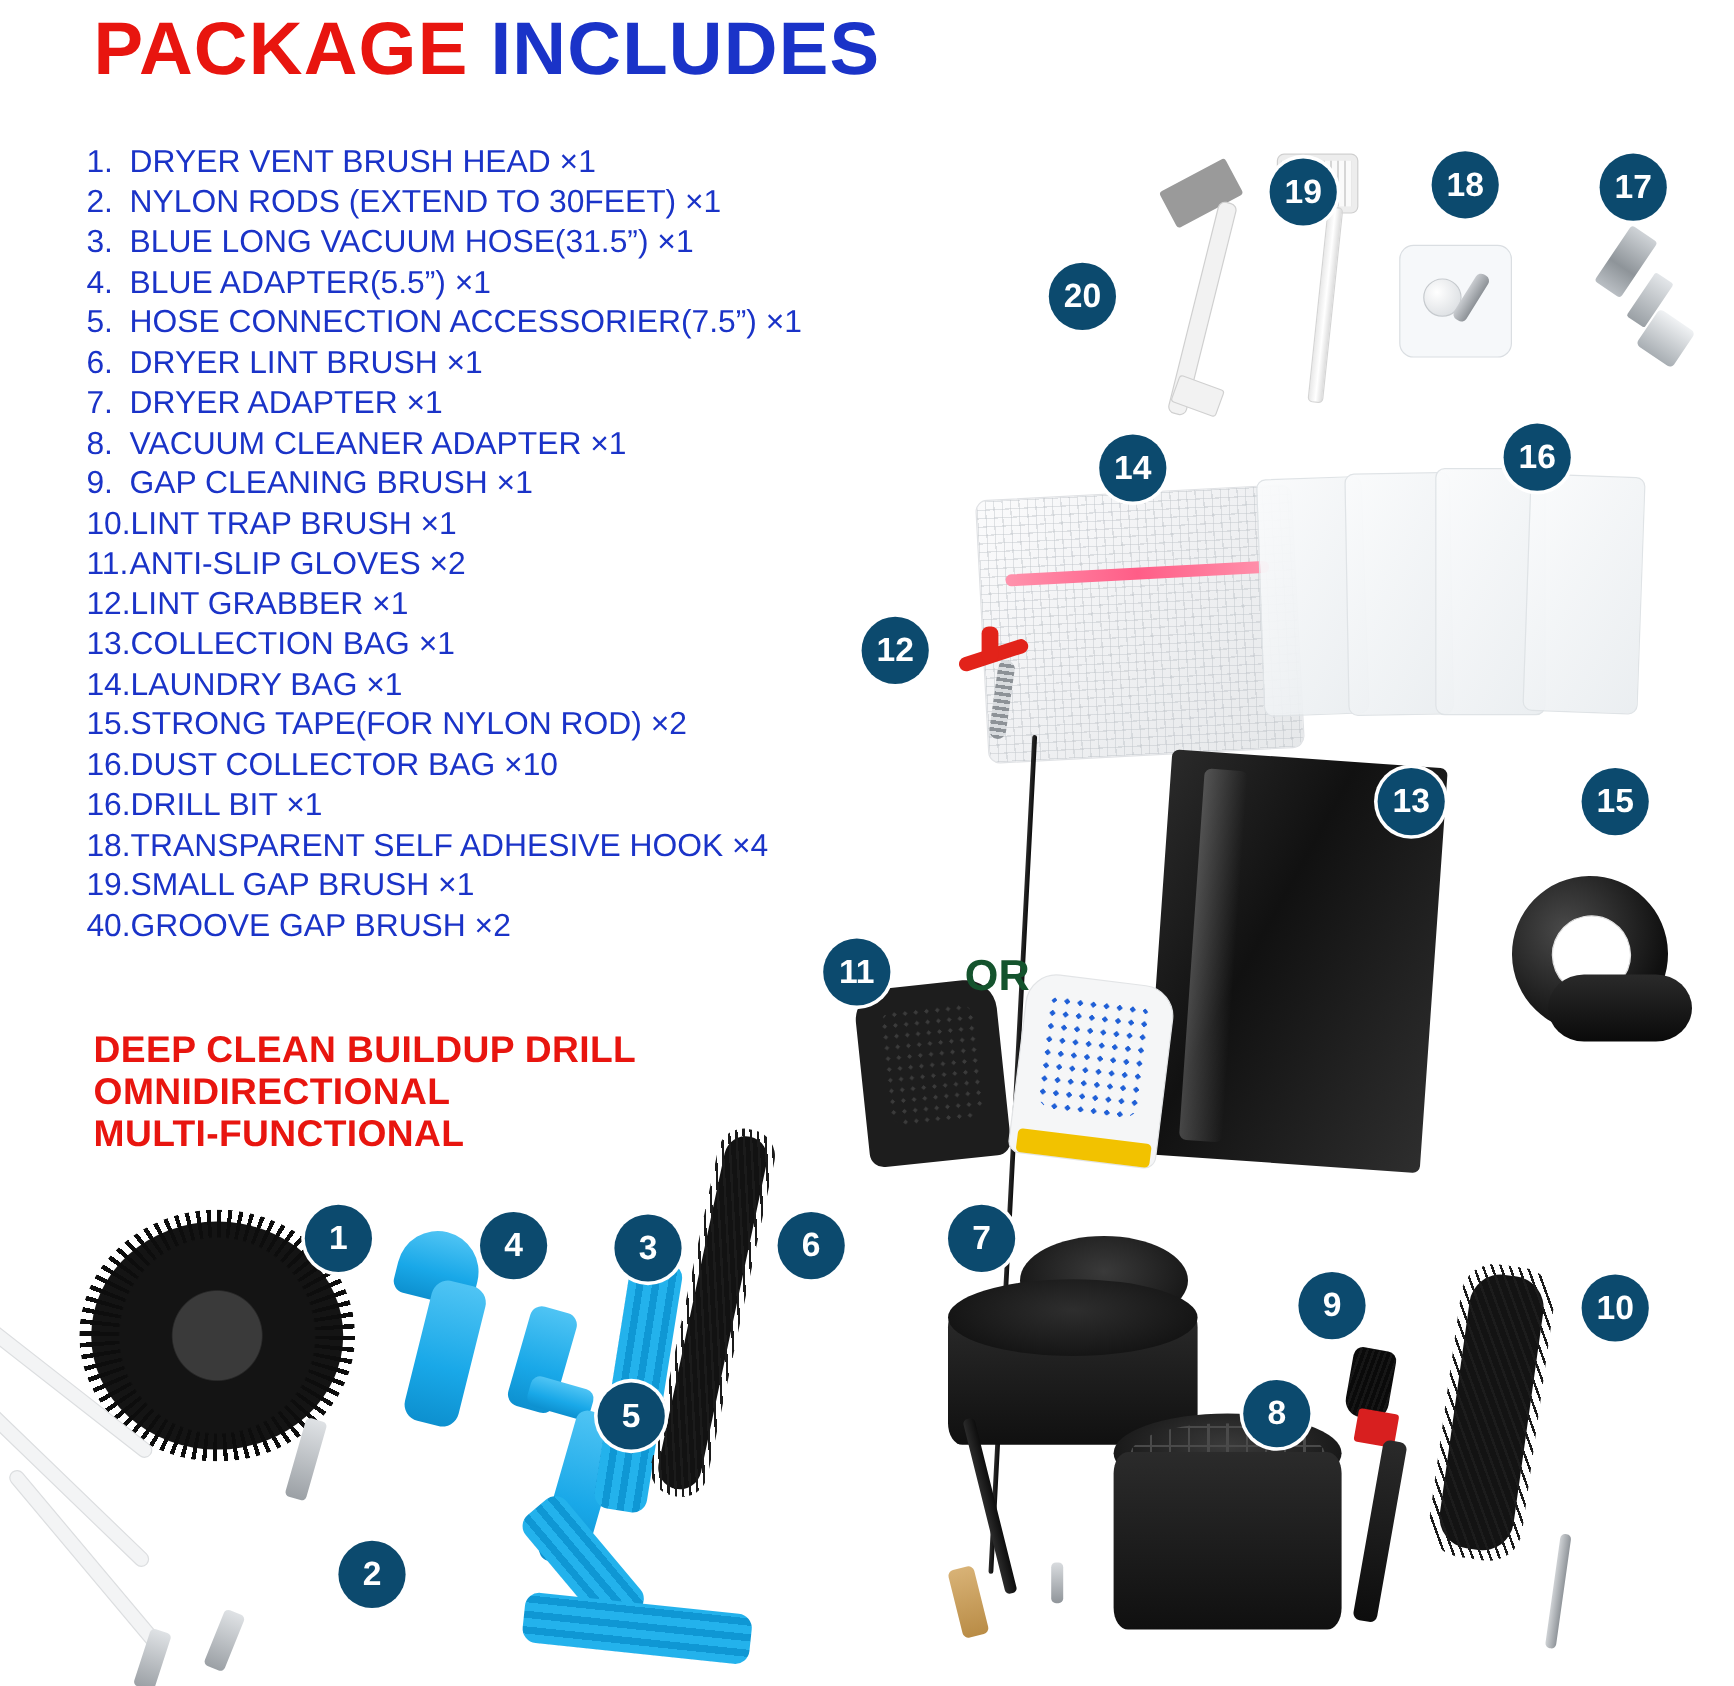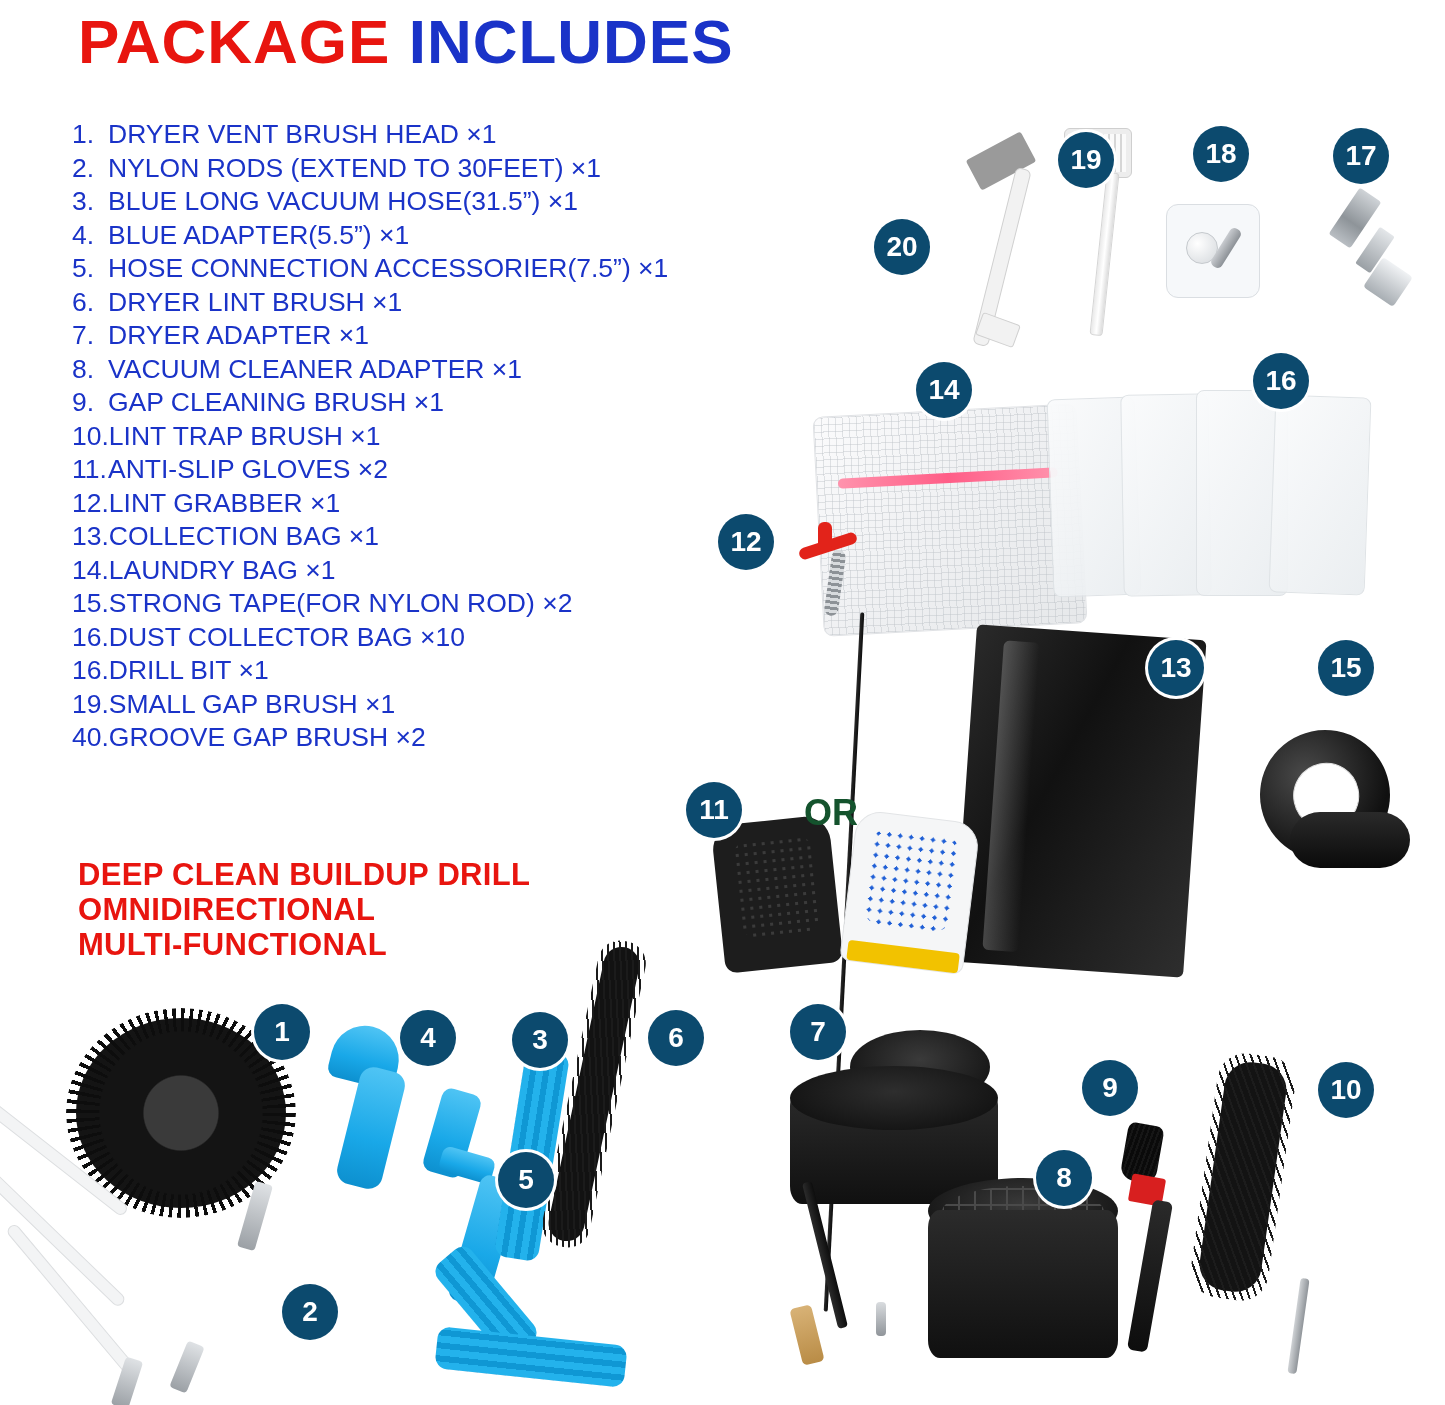--- a/index.html
+++ b/index.html
@@ -411,20 +411,21 @@
     <div class="row"><span class="num">8.</span><span>VACUUM CLEANER ADAPTER ×1</span></div>
     <div class="row"><span class="num">9.</span><span>GAP CLEANING BRUSH ×1</span></div>
     <div class="row"><span class="num">10.</span><span>LINT TRAP BRUSH ×1</span></div>
     <div class="row"><span class="num">11.</span><span>ANTI-SLIP GLOVES ×2</span></div>
     <div class="row"><span class="num">12.</span><span>LINT GRABBER ×1</span></div>
     <div class="row"><span class="num">13.</span><span>COLLECTION BAG ×1</span></div>
     <div class="row"><span class="num">14.</span><span>LAUNDRY BAG ×1</span></div>
     <div class="row"><span class="num">15.</span><span>STRONG TAPE(FOR NYLON ROD) ×2</span></div>
     <div class="row"><span class="num">16.</span><span>DUST COLLECTOR BAG ×10</span></div>
     <div class="row"><span class="num">16.</span><span>DRILL BIT ×1</span></div>
+    <div class="row"><span class="num">18.</span><span>TRANSPARENT SELF ADHESIVE HOOK ×4</span></div>
     <div class="row"><span class="num">19.</span><span>SMALL GAP BRUSH ×1</span></div>
     <div class="row"><span class="num">40.</span><span>GROOVE GAP BRUSH ×2</span></div>
   </div>
 
   <div class="tagline">
     <div>DEEP CLEAN BUILDUP DRILL</div>
     <div>OMNIDIRECTIONAL</div>
     <div>MULTI-FUNCTIONAL</div>
   </div>
 

